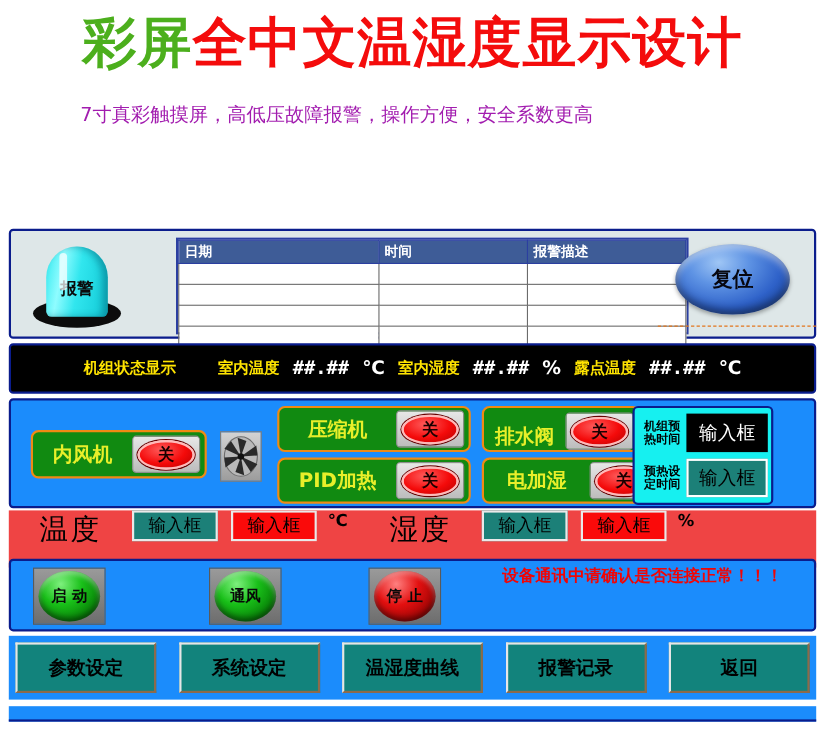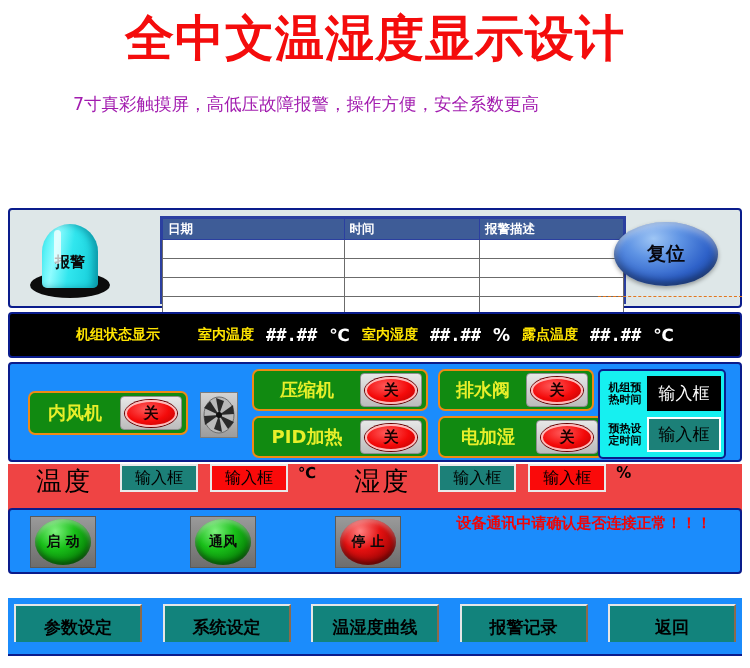--- a/index.html
+++ b/index.html
@@ -132,21 +132,21 @@
     font-weight:bold;font-size:15px;color:#1a0000;
   }
 
   .fan-icon{
     position:absolute;left:190px;top:28px;width:38px;height:46px;
     background:linear-gradient(#d3d3d3,#9c9c9c);border:1px solid #7d7d7d;box-sizing:border-box;
     display:flex;align-items:center;justify-content:center;
   }
 
   .preheat-box{
-    position:absolute;left:588px;top:5px;width:128px;height:90px;
+    position:absolute;left:565px;top:5px;width:128px;height:90px;
     background:#16f0f0;border:2px solid #0a1c8c;border-radius:5px;box-sizing:border-box;
     padding:4px 3px;display:flex;flex-direction:column;gap:4px;
   }
   .ph-row{display:flex;align-items:center;height:37px;}
   .ph-lab{
     width:44px;font-family:"DejaVu Sans","Liberation Sans",sans-serif;
     font-weight:bold;font-size:11px;line-height:12px;color:#000;text-align:center;
   }
   .ph-in{
     flex:1;height:35px;display:flex;align-items:center;justify-content:center;
@@ -210,41 +210,42 @@
     display:flex;align-items:center;justify-content:center;
   }
   .state-box span{
     font-family:"DejaVu Sans","Liberation Sans",sans-serif;
     font-weight:bold;font-size:17px;color:#000;
   }
 
   
   .nav{
     position:absolute;left:0;top:370px;width:734px;height:58px;background:#1b8cfc;
-    display:flex;align-items:center;justify-content:space-between;padding:0 6px;box-sizing:border-box;margin-top:20px;
+    display:flex;align-items:center;justify-content:space-between;padding:0 6px;box-sizing:border-box;
   }
   .nav-btn{
     width:128px;height:46px;background:#12837c;
     border-top:2px solid #e6e6e6;border-left:2px solid #e6e6e6;
     border-right:2px solid #8d6a4a;border-bottom:2px solid #8d6a4a;
     box-sizing:border-box;display:flex;align-items:center;justify-content:center;
     font-family:"DejaVu Sans","Liberation Sans",sans-serif;
     font-weight:bold;font-size:17px;color:#000;
   }
   .bottom-edge{
     position:absolute;left:0;top:434px;width:734px;height:12px;
     background:#1b8cfc;border-bottom:2px solid #0a1c8c;
   }
 </style>
 </head>
 <body>
 
 <div class="page">
 
   <div class="hero">
+    <span class="g">彩屏</span>
       <span class="r">全中文温湿度显示设计</span>
   </div>
   <div class="subtitle">7寸真彩触摸屏，高低压故障报警，操作方便，安全系数更高</div>
 
   <div class="hmi">
 
     <div class="panel alarm-panel">
 
       <div class="lamp-wrap">
         <div class="lamp-base"></div>
@@ -347,21 +348,21 @@
 
       <div class="dev-btn" style="left:242px;top:52px;width:176px;height:42px;">
         <span class="name">PID加热</span>
         <span class="ind">
           <span class="oval">
               <span>关</span>
             </span>
         </span>
       </div>
 
-      <div class="dev-btn" style="left:428px;top:5px;width:156px;height:42px;">
+      <div class="dev-btn" style="left:428px;top:5px;width:144px;height:42px;align-items:flex-end;">
         <span class="name">排水阀</span>
         <span class="ind">
           <span class="oval">
               <span>关</span>
             </span>
         </span>
       </div>
 
       <div class="dev-btn" style="left:428px;top:52px;width:166px;height:42px;">
         <span class="name">电加湿</span>

